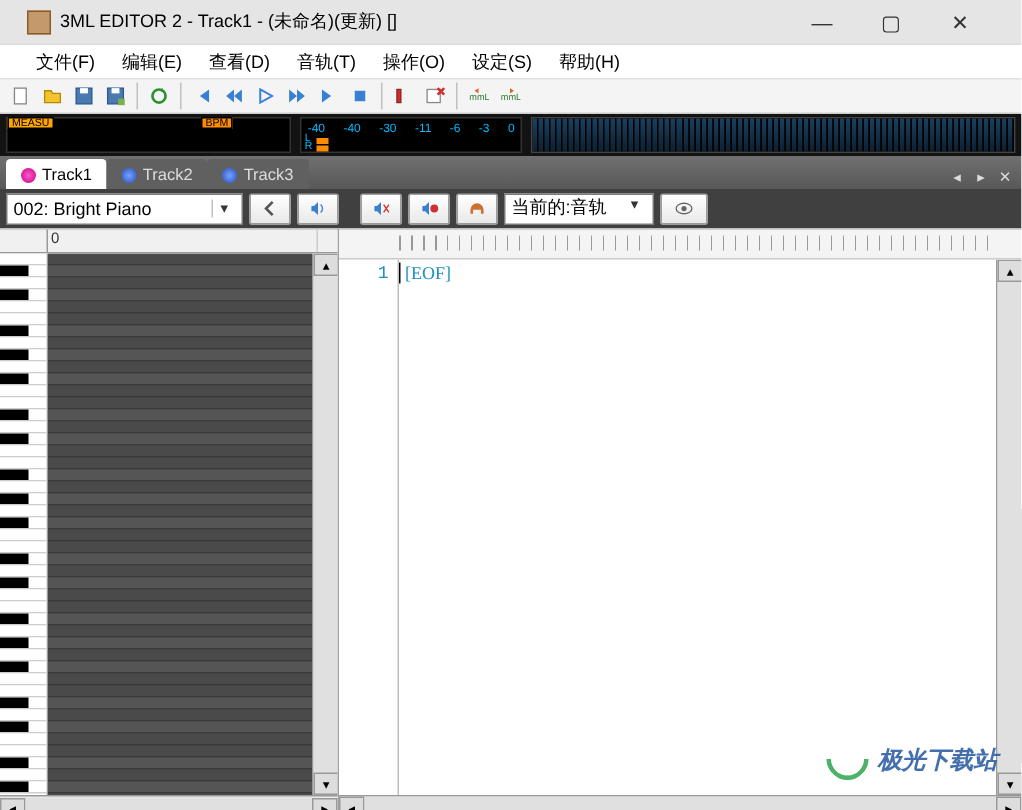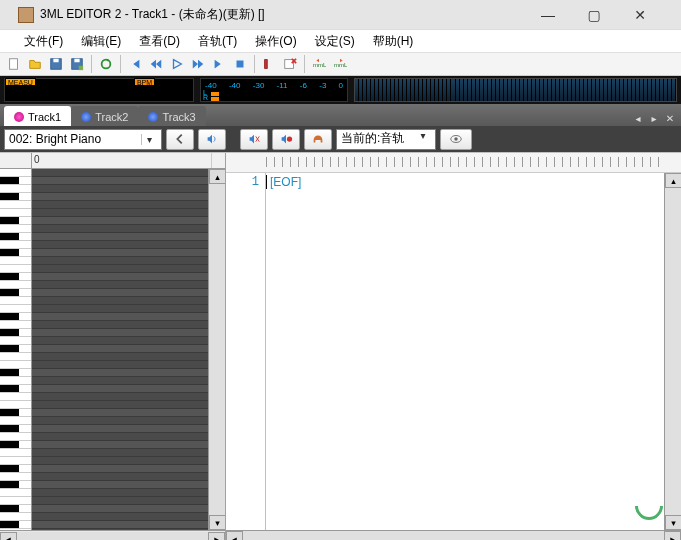--- a/index.html
+++ b/index.html
@@ -77,21 +77,21 @@
 .pr-hscroll { height: 17px; background: #e8e8e8; display: flex; align-items: center; border-top: 1px solid #999; }
 .sbtn { width: 17px; height: 15px; background: #ddd; border: 1px solid #999; display: flex; align-items: center; justify-content: center; font-size: 9px; cursor: pointer; }
 .strack { flex: 1; background: #e0e0e0; height: 15px; }
 
 
 .editor { flex: 1; display: flex; flex-direction: column; }
 .ed-ruler { height: 20px; background: #f4f4f4; border-bottom: 1px solid #ccc; position: relative; padding-top: 8px; }
 .ed-ruler .ticks { position: absolute; top: 4px; left: 40px; right: 20px; height: 10px; background: repeating-linear-gradient(to right, #999 0, #999 1px, transparent 1px, transparent 8px); }
 .ed-body { flex: 1; display: flex; background: #fff; overflow: hidden; }
 .gutter { width: 40px; text-align: right; padding: 2px 6px 2px 2px; color: #2090c0; font-family: "Courier New", monospace; font-size: 12px; border-right: 1px solid #c0c0c0; }
-.edtext { flex: 1; padding: 2px 4px; font-family: Liberation Sans, sans-serif; font-size: 12px; color: #2090c0; position: relative; }
+.edtext { flex: 1; padding: 2px 4px; font-family: Liberation Serif, serif; font-size: 12px; color: #2090c0; position: relative; }
 .edtext .cursor { position: absolute; left: 0; top: 2px; width: 1px; height: 14px; background: #000; }
 .ed-hscroll { height: 17px; background: #e8e8e8; display: flex; border-top: 1px solid #999; }
 .ed-vscroll { width: 17px; background: #e8e8e8; border-left: 1px solid #999; display: flex; flex-direction: column; }
 .edwrap { display: flex; flex: 1; overflow: hidden; }
 
 
 .watermark { position: absolute; right: 16px; bottom: 18px; opacity: 0.85; display: flex; align-items: center; gap: 4px; pointer-events: none; }
 .watermark .half { width: 28px; height: 28px; border-radius: 50%; border: 3px solid #2ea44f; border-top-color: transparent; border-left-color: transparent; transform: rotate(45deg); position: relative; }
 .watermark .wmtext { font-size: 16px; color: #2356a1; font-style: italic; font-weight: bold; }
 
@@ -526,13 +526,14 @@
       <div class="sbtn">▸</div>
     </div>
   </div>
 
 </div>
 
 <div class="watermark">
   <div style="position:relative;width:30px;height:30px">
     <div class="half"></div>
   </div>
+  <div class="wmtext">极光下载站</div>
 </div>
 
 </body></html>

